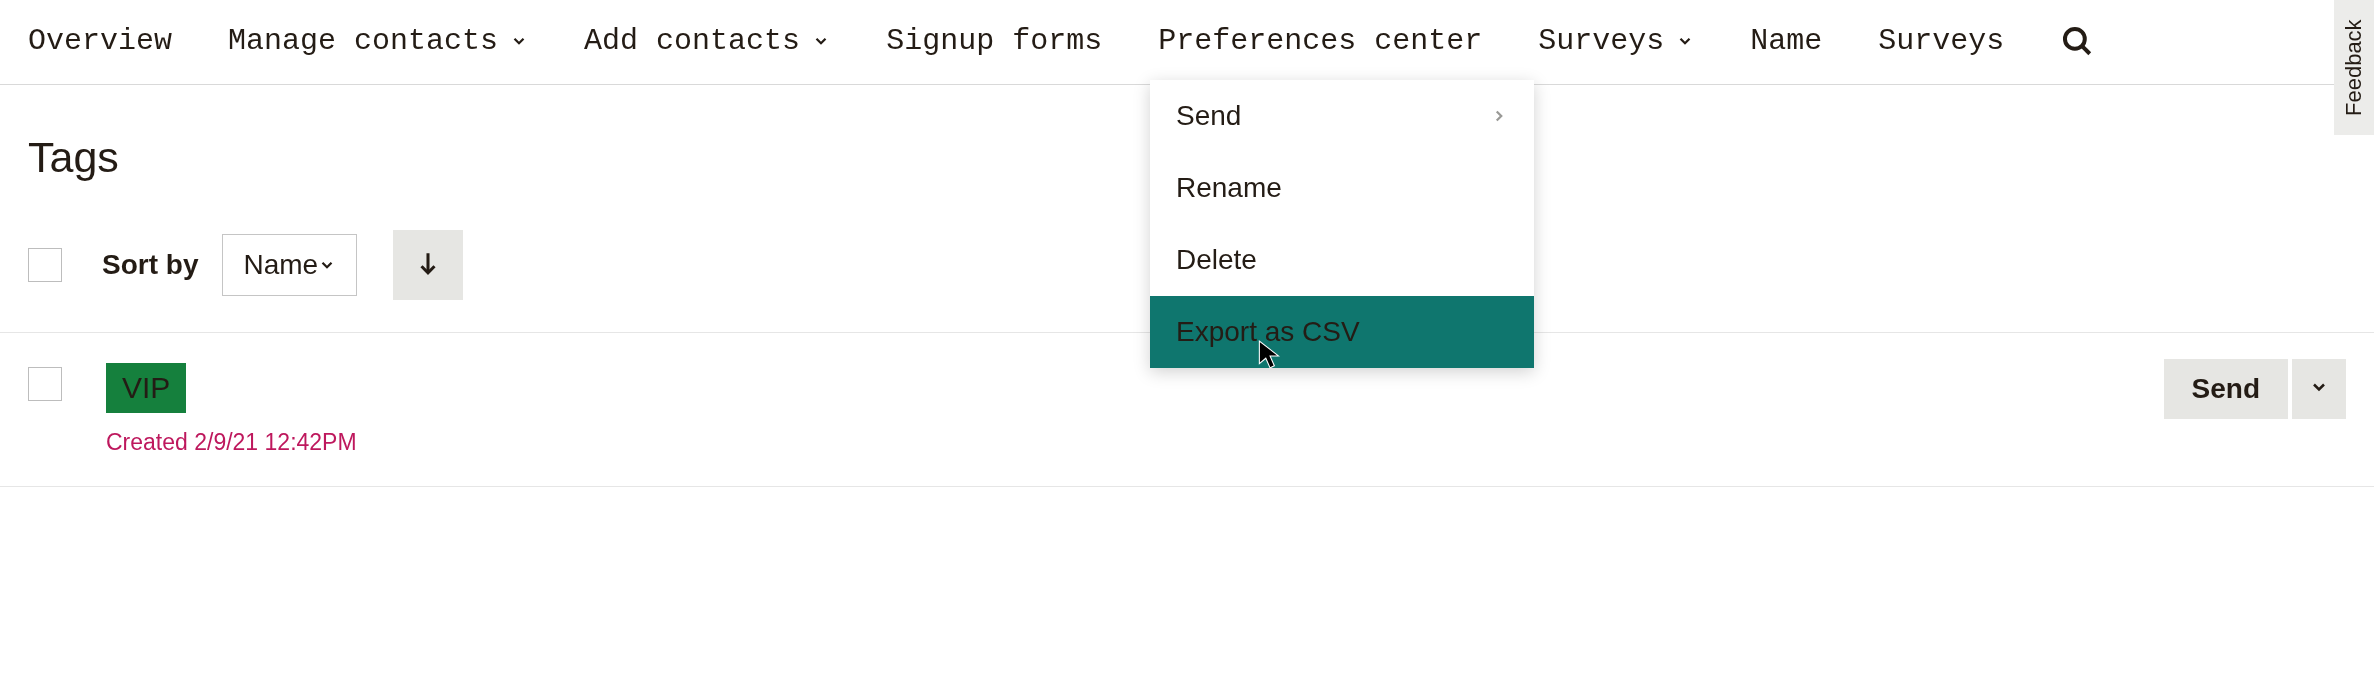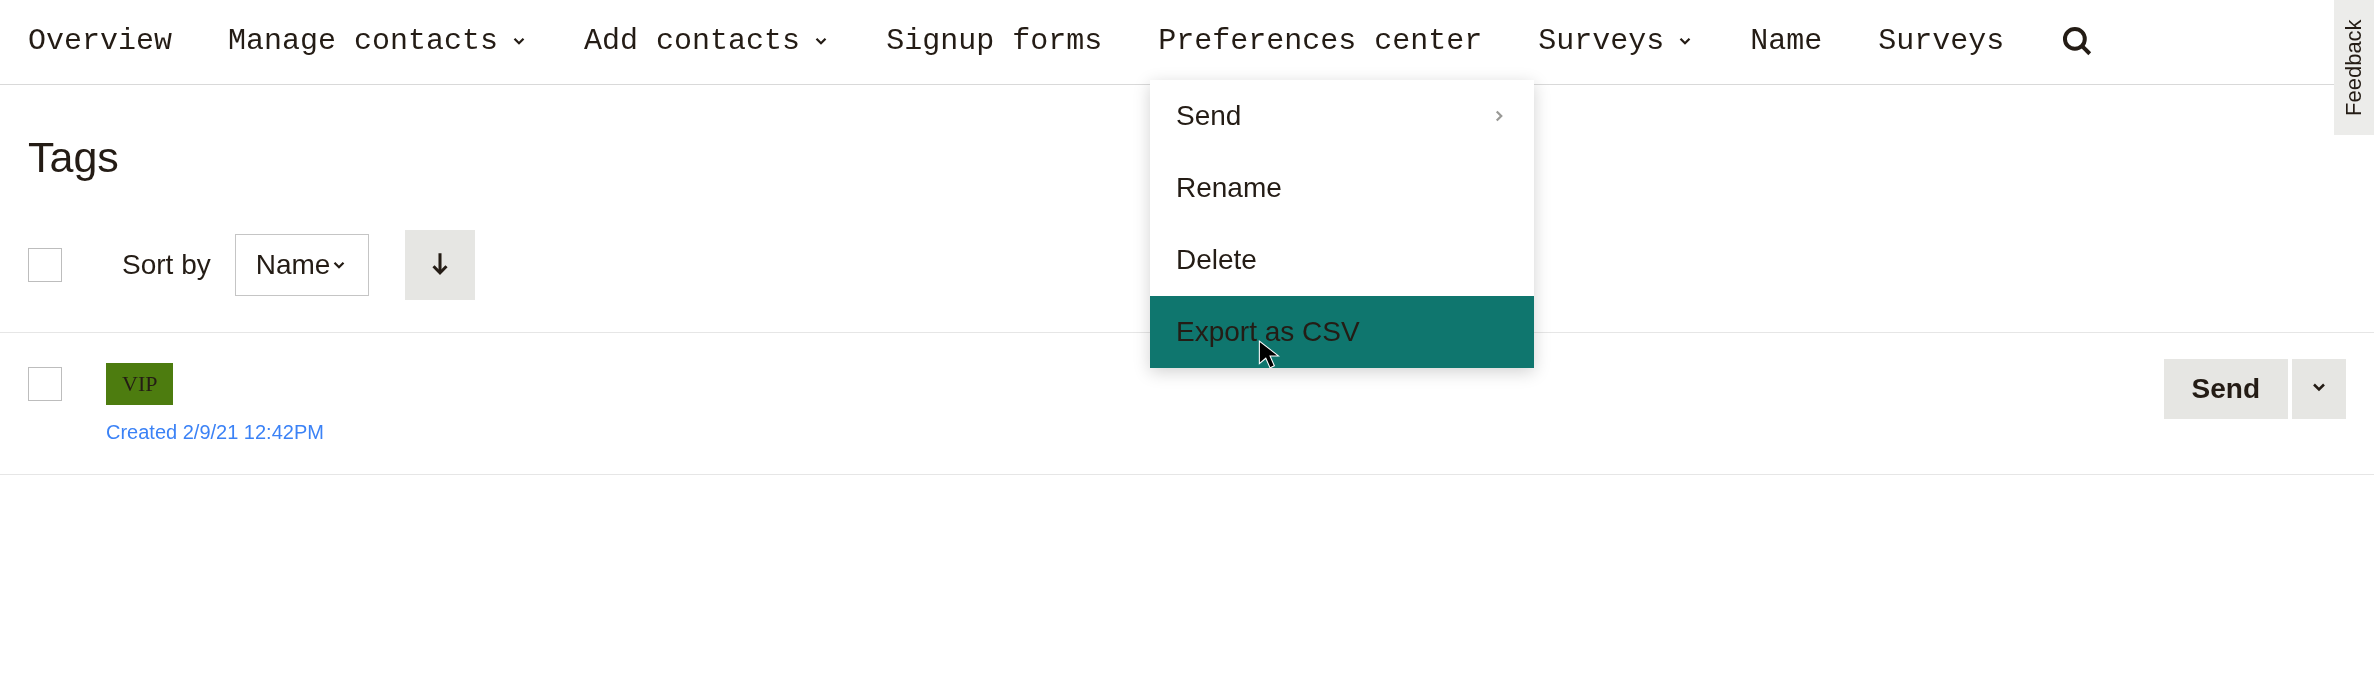--- a/index.html
+++ b/index.html
@@ -53,22 +53,22 @@
     border-bottom: 1px solid #e6e6e6;
   }
   .checkbox {
     width: 34px; height: 34px;
     border: 1.5px solid #bdbdbd;
     background: #fff;
     cursor: pointer;
   }
   .sort-label {
     font-size: 28px;
-    font-weight: 400;
-    margin-left: 36px;
+    font-weight: 700;
+    margin-left: 16px;
     text-align: center;
   }
   .sort-select {
     display: flex;
     align-items: center;
     border: 1.5px solid #c5c5c5;
     padding: 14px 20px;
     font-size: 28px;
     cursor: pointer;
   }
@@ -93,29 +93,28 @@
   }
   .tag-row .checkbox { margin-top: 4px; }
   .tag-body {
     margin-left: 44px;
     display: flex;
     flex-direction: column;
     gap: 16px;
   }
   .tag-chip {
     display: inline-block;
-    background: #4d7c0f;
+    background: #15803d;
     padding: 8px 16px;
-    font-size: 22px;
+    font-size: 30px;
     width: fit-content;
-    font-family: Liberation Serif, serif;
   }
   .tag-created {
-    font-size: 20px;
-    color: #3b82f6;
+    font-size: 23px;
+    color: #be185d;
   }
   .row-actions {
     position: absolute;
     right: 28px;
     top: 26px;
     display: flex;
   }
   .view-btn {
     background: #e6e6e3;
     padding: 14px 28px;

